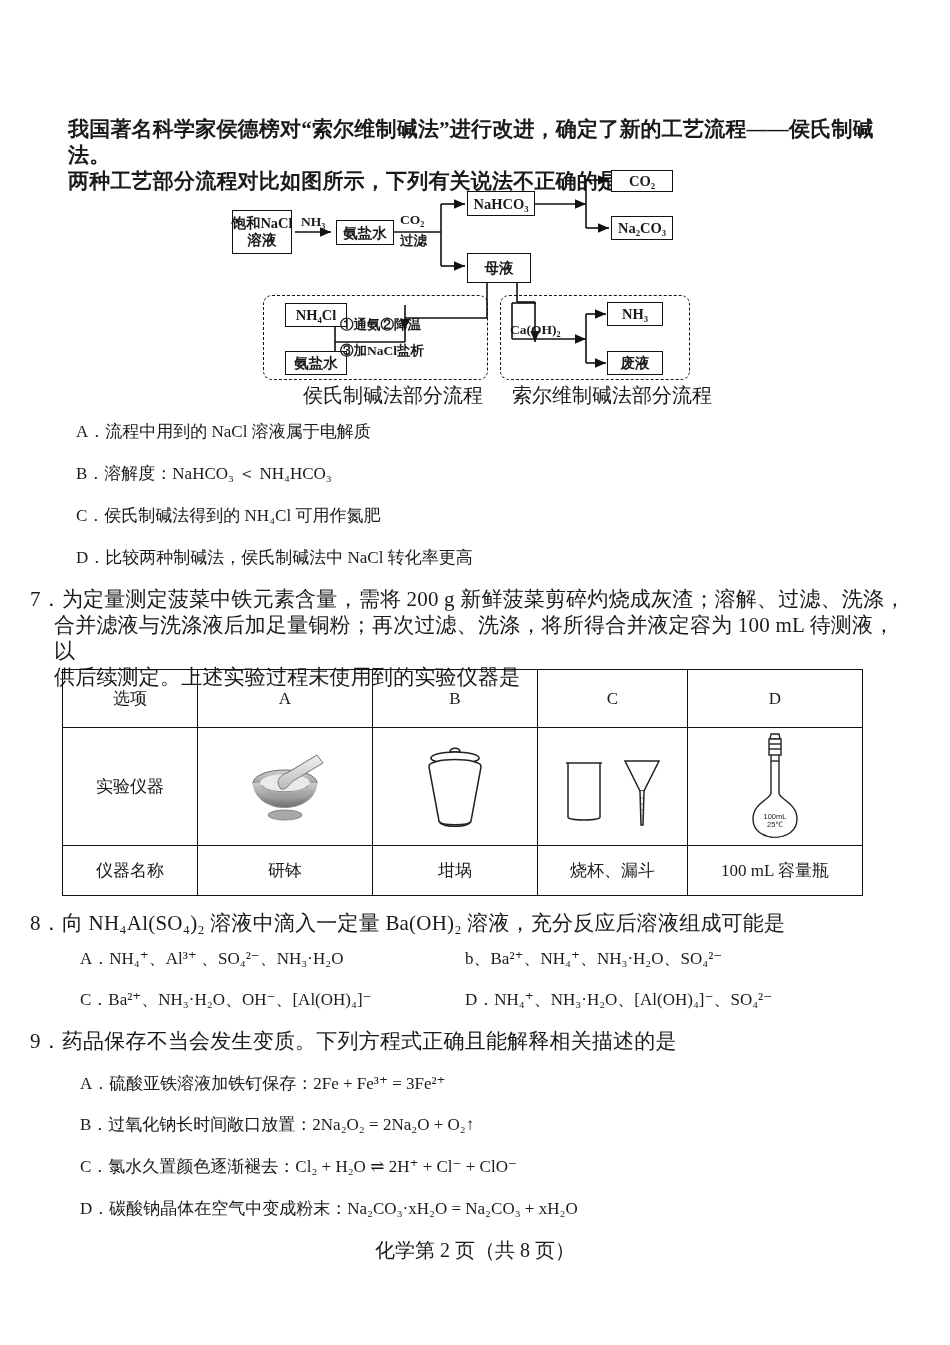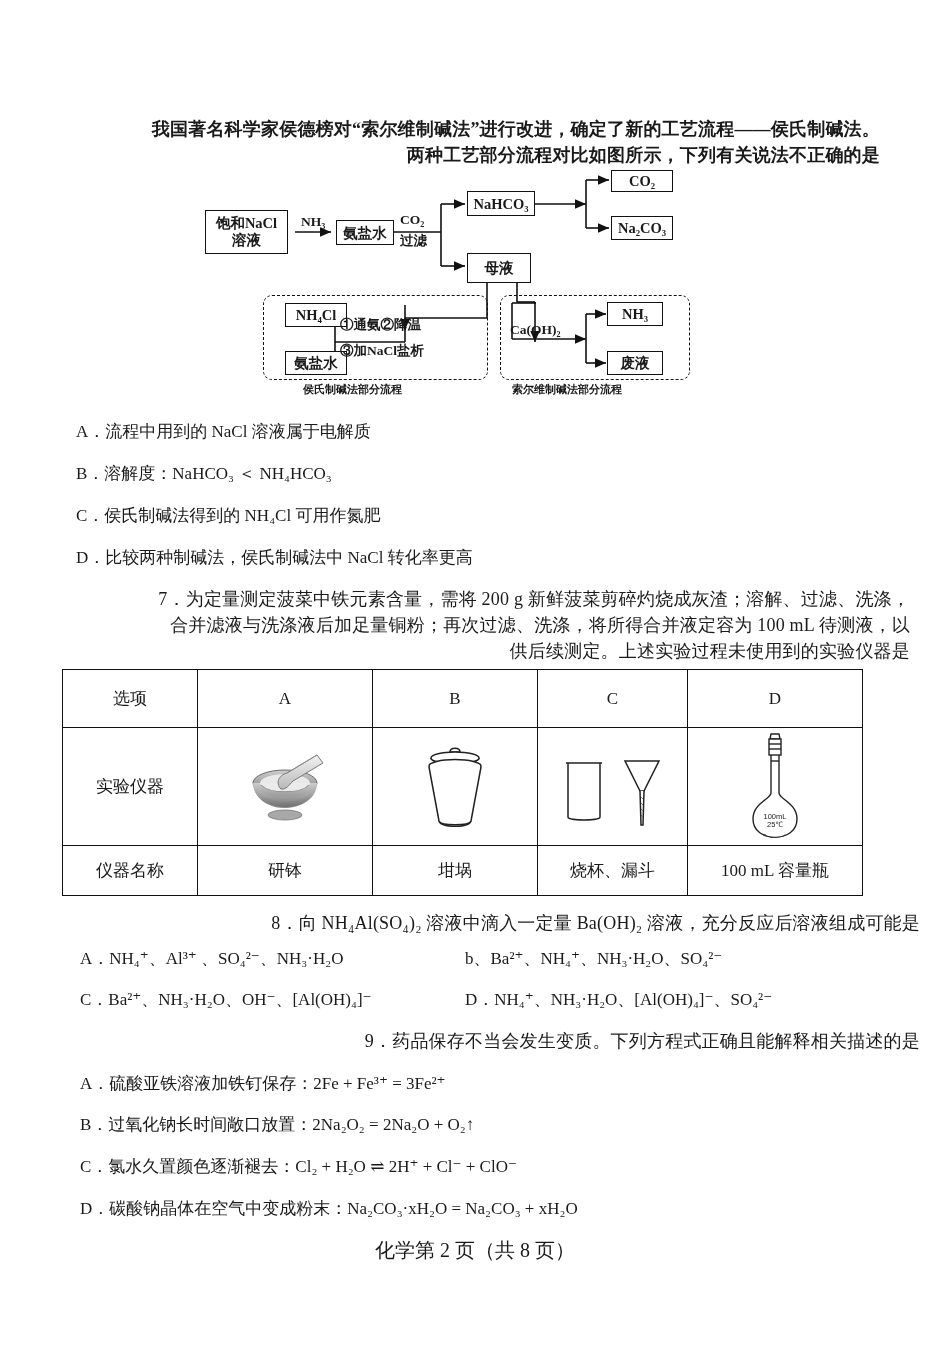--- a/index.html
+++ b/index.html
@@ -11,24 +11,23 @@
     font-family: "Liberation Serif", "DejaVu Serif", serif;
     color: #1a1a1a;
     position: relative;
     overflow: hidden;
   }
   .page { position:absolute; inset:0; }
 
   
   .stem {
     position:absolute;
-    font-size: 18px;
+    font-size: 21px;
     line-height: 26px;
     letter-spacing: 0.2px;
-    text-align: right;
   }
   .q-num { display:inline-block; }
   .opt {
     position:absolute;
     font-size:17px;
     line-height:24px;
   }
 
   
   #q6-stem { left:68px; top:116px; width:812px; font-weight:600; }
@@ -59,22 +58,22 @@
     white-space:nowrap;
     background:transparent;
   }
   .dashbox {
     position:absolute;
     border:1.6px dashed #111;
     border-radius:9px;
   }
   .caption {
     position:absolute;
-    font-size:11px;
-    font-weight:700;
+    font-size:20px;
+    font-weight:400;
     white-space:nowrap;
   }
 
   
   #q7-stem { left:30px; top:586px; width:880px; }
   #q7-stem .hang { display:block; padding-left:24px; text-indent:0; }
   #q7-stem .first { display:block; text-indent:0; padding-left:0; }
 
   
   #q7-table {
@@ -144,21 +143,21 @@
 
         <line x1="282" y1="113" x2="282" y2="148"></line>
         <line x1="282" y1="148" x2="200" y2="148"></line>
         <line x1="200" y1="148" x2="200" y2="160" marker-end="url(#ah)"></line>
         <line x1="312" y1="113" x2="312" y2="132"></line>
         <line x1="312" y1="132" x2="330" y2="132"></line>
         <line x1="330" y1="132" x2="330" y2="172" marker-end="url(#ah)"></line>
       </g>
     </svg>
 
-    <div class="fbox two" style="left:0; top:40px; width:83px; height:44px;">
+    <div class="fbox two" style="left:27px; top:40px; width:60px; height:44px;">
       <span>饱和NaCl</span>
       <span>溶液</span>
     </div>
 
     <div class="flabel" style="left:96px; top:44px;">NH₃</div>
 
     <div class="fbox" style="left:131px; top:50px; width:58px; height:25px;">
         <span>氨盐水</span>
       </div>
 

